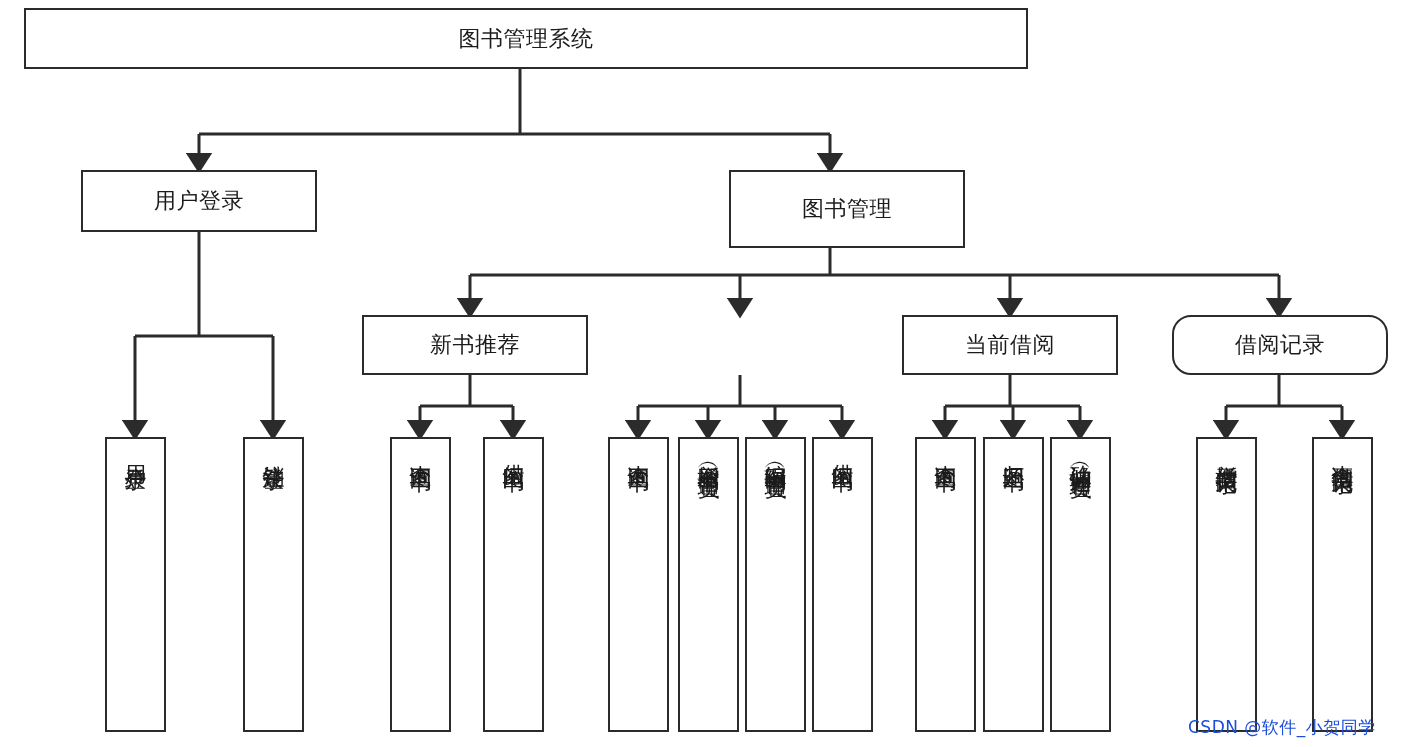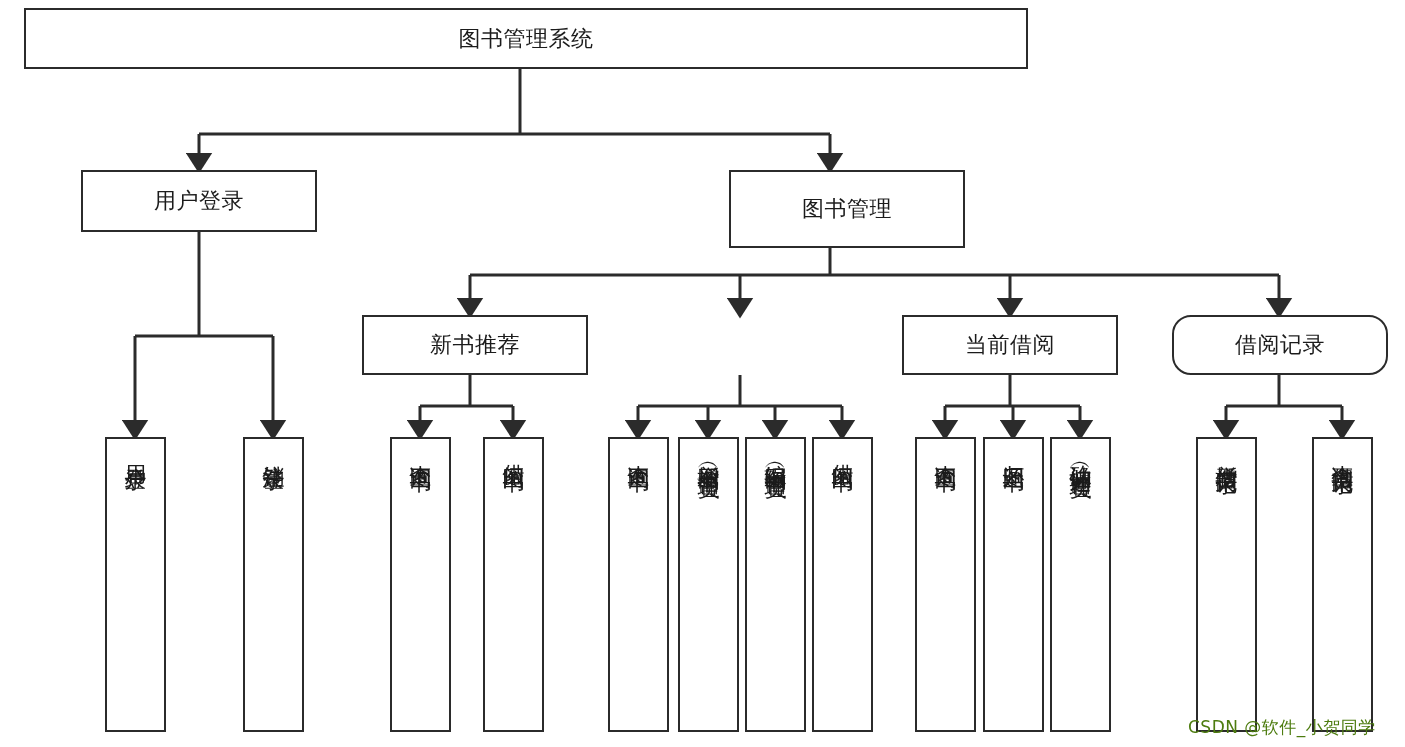--- a/index.html
+++ b/index.html
@@ -60,21 +60,21 @@
     font-size: 22px;
     letter-spacing: 2px;
     white-space: nowrap;
   }
   .node.root .label { font-size: 22px; }
   #watermark {
     position: absolute;
     left: 1188px;
     top: 716px;
     font-size: 17px;
-    color: #4d7c0f;
+    color: #1d4ed8;
     font-family: "DejaVu Sans", "Liberation Sans", sans-serif;
     white-space: nowrap;
     letter-spacing: 0.5px;
   }
 </style>
 </head>
 <body>
 
 <div id="diagram-root">
 

